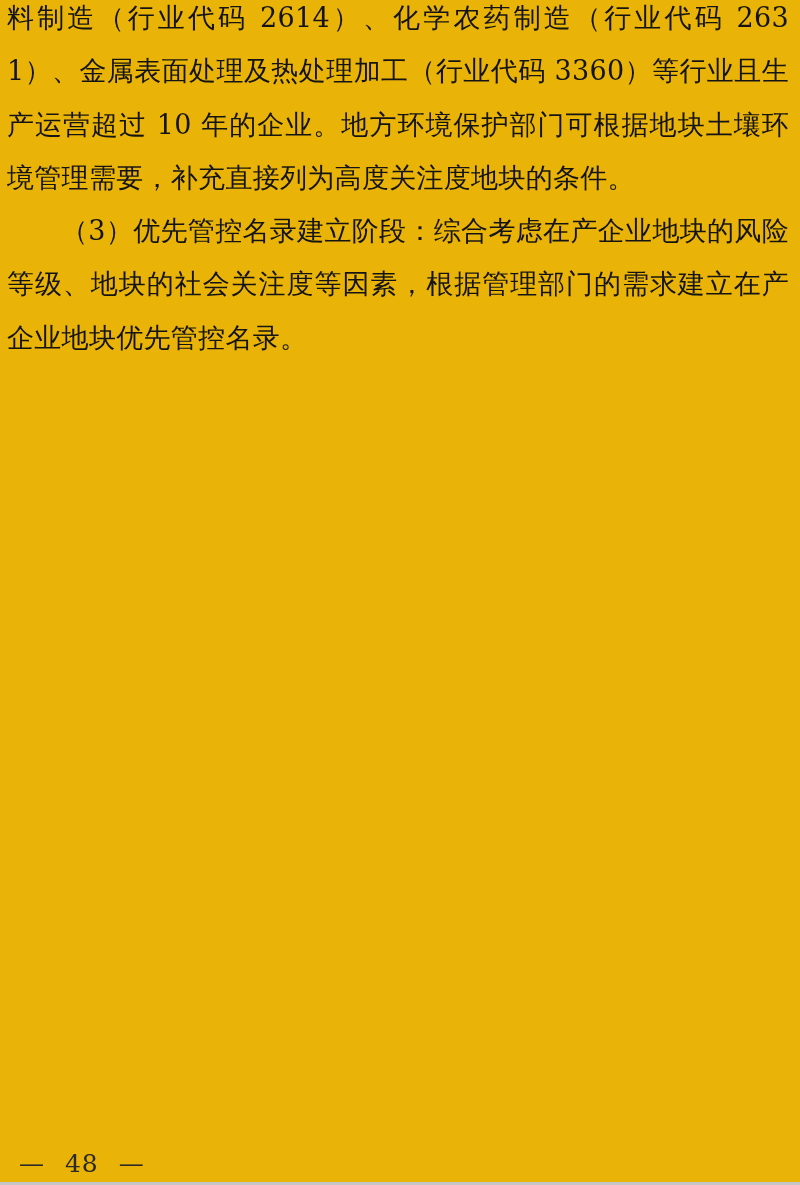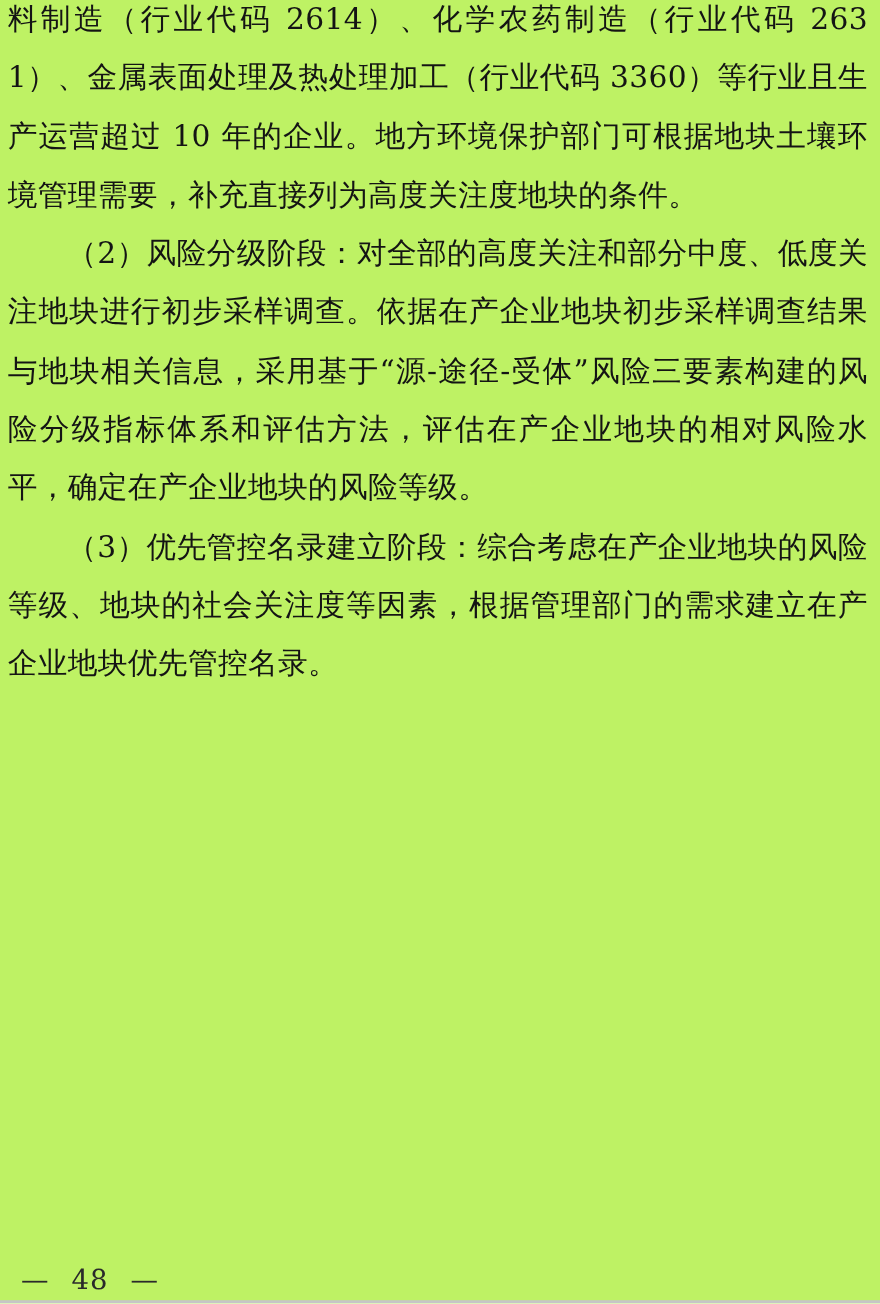--- a/index.html
+++ b/index.html
@@ -4,21 +4,21 @@
 <style>
   html, body {
     margin: 0;
     padding: 0;
     background: #ffffff;
   }
   .page {
     position: relative;
     width: 800px;
     height: 1185px;
-    background: #bef264;
+    background: #eab308;
     overflow: hidden;
     font-family: "DejaVu Serif", "Liberation Serif", serif;
     color: #141414;
   }
   .content {
     position: absolute;
     left: 7px;
     right: 11px;
     top: -9px;
   }
@@ -53,21 +53,20 @@
     background: #c6c6c6;
   }
 </style>
 </head>
 <body>
 
 <div class="page">
 
   <main class="content">
     <p class="para">料制造（行业代码 2614）、化学农药制造（行业代码 2631）、金属表面处理及热处理加工（行业代码 3360）等行业且生产运营超过 10 年的企业。地方环境保护部门可根据地块土壤环境管理需要，补充直接列为高度关注度地块的条件。</p>
-    <p class="para indent">（2）风险分级阶段：对全部的高度关注和部分中度、低度关注地块进行初步采样调查。依据在产企业地块初步采样调查结果与地块相关信息，采用基于“源-途径-受体”风险三要素构建的风险分级指标体系和评估方法，评估在产企业地块的相对风险水平，确定在产企业地块的风险等级。</p>
     <p class="para indent">（3）优先管控名录建立阶段：综合考虑在产企业地块的风险等级、地块的社会关注度等因素，根据管理部门的需求建立在产企业地块优先管控名录。</p>
   </main>
 
   <footer class="footer">
     <span>— 48 —</span>
   </footer>
 
   <div class="bottom-edge"></div>
 
 </div>

